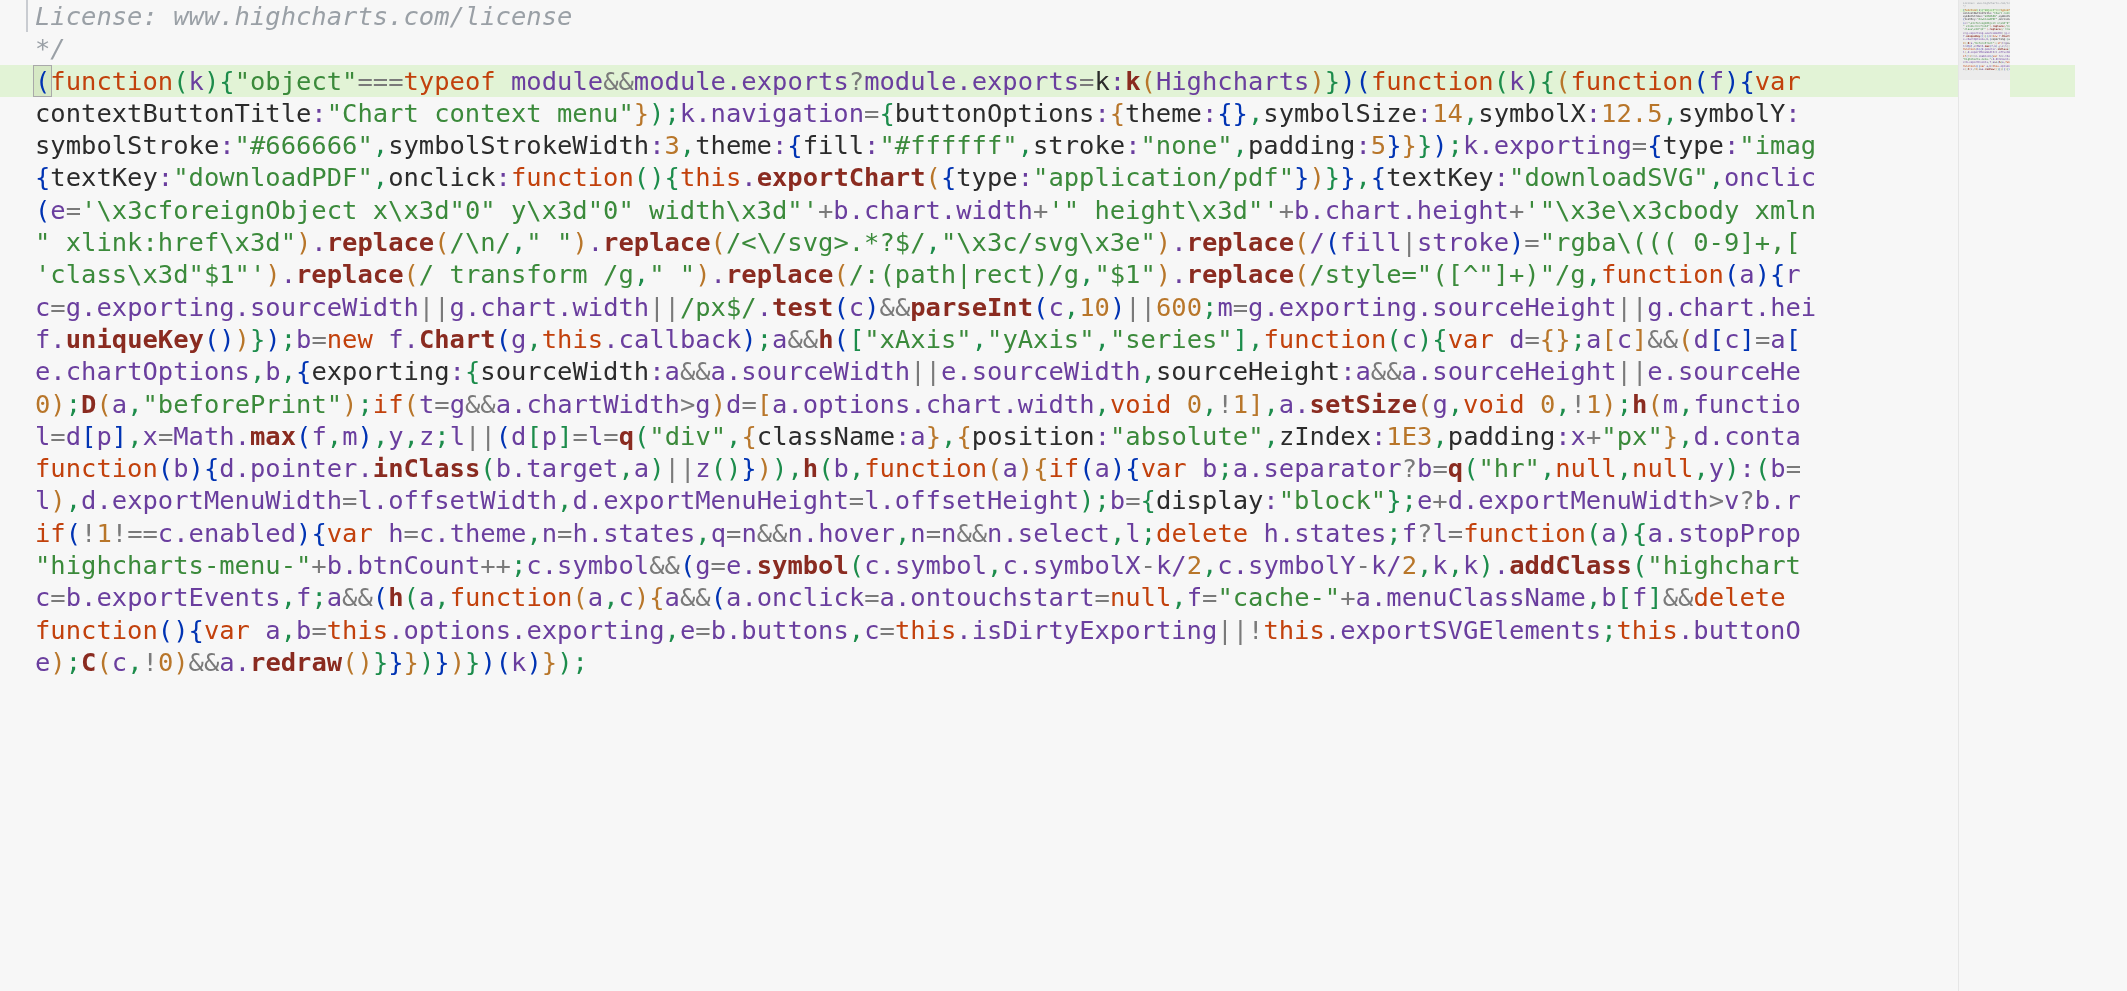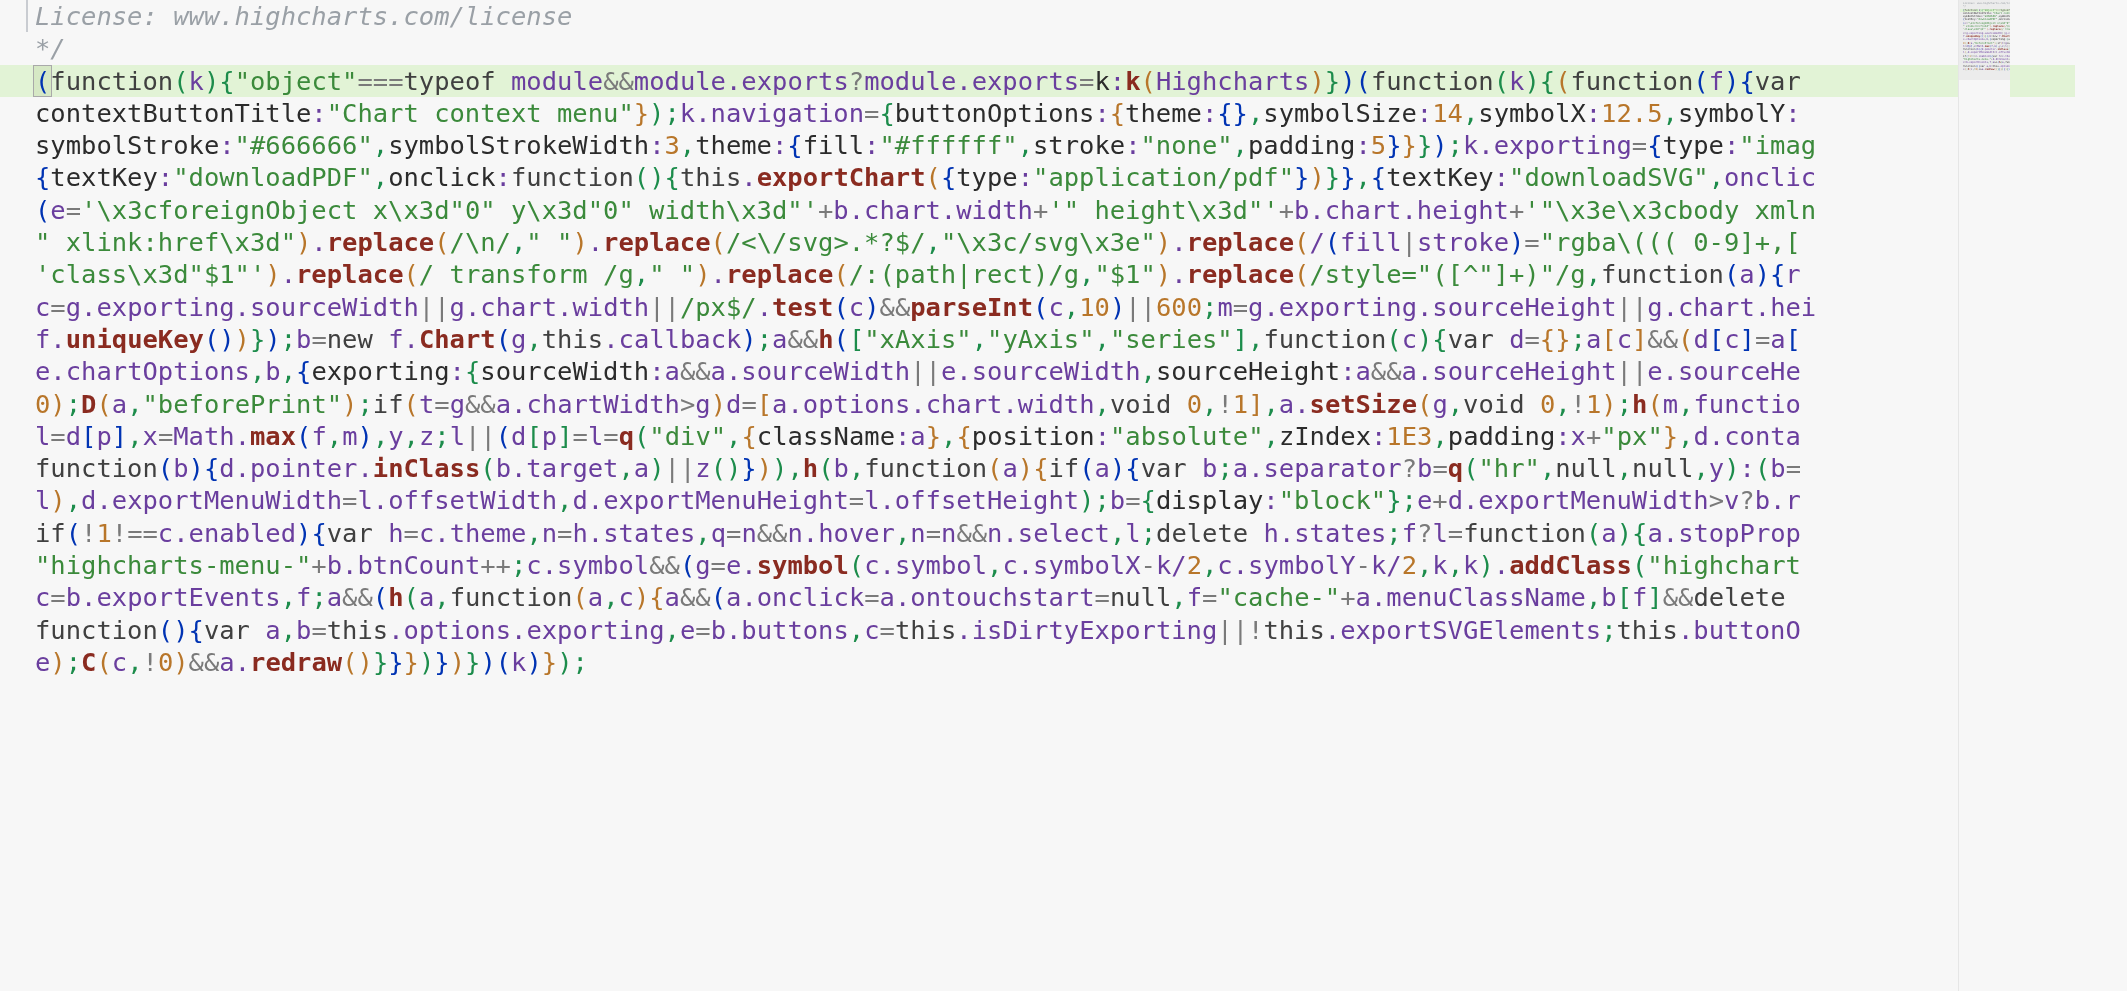--- a/index.html
+++ b/index.html
@@ -58,21 +58,21 @@
     width: 2px;
     background: #c9ccd1;
   }
 
   
   .cm   { color: #9aa0a6; font-style: italic; }   
   .pl   { color: #6a3e9e; }                        
   .dk   { color: #2b2b2b; }                        
   .str  { color: #3b8a3b; }                        
   .num  { color: #b8762a; }                        
-  .kw   { color: #404040; }                        
+  .kw   { color: #c2410c; }                        
   .fn   { color: #8a2b20; font-weight: bold; }     
   .op   { color: #7a7a7a; }                        
   .b2   { color: #1c8c4b; }
 
   
   .mbox {
     background: #d6e8c5;
     outline: 1px solid #a9a9a9;
     padding: 0 1px;
     margin: 0 -1px;

